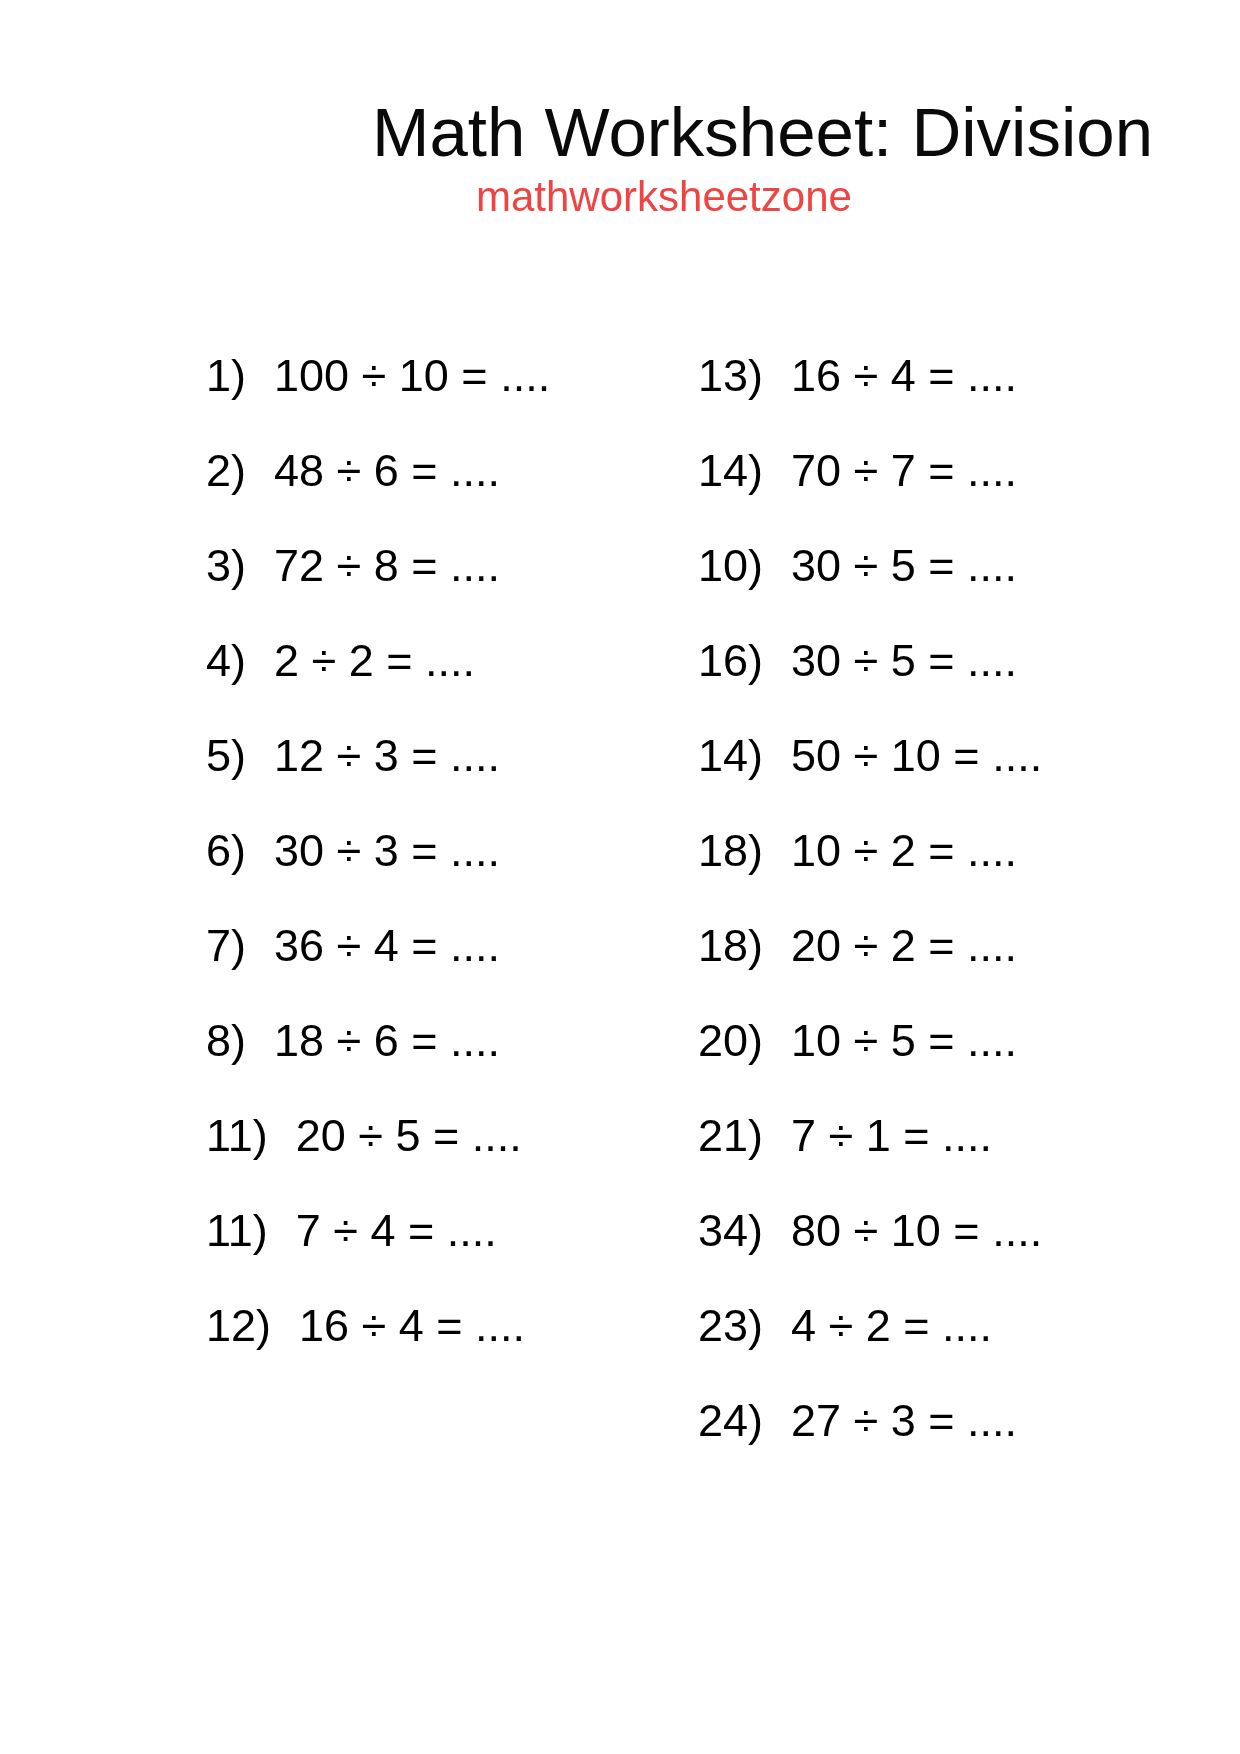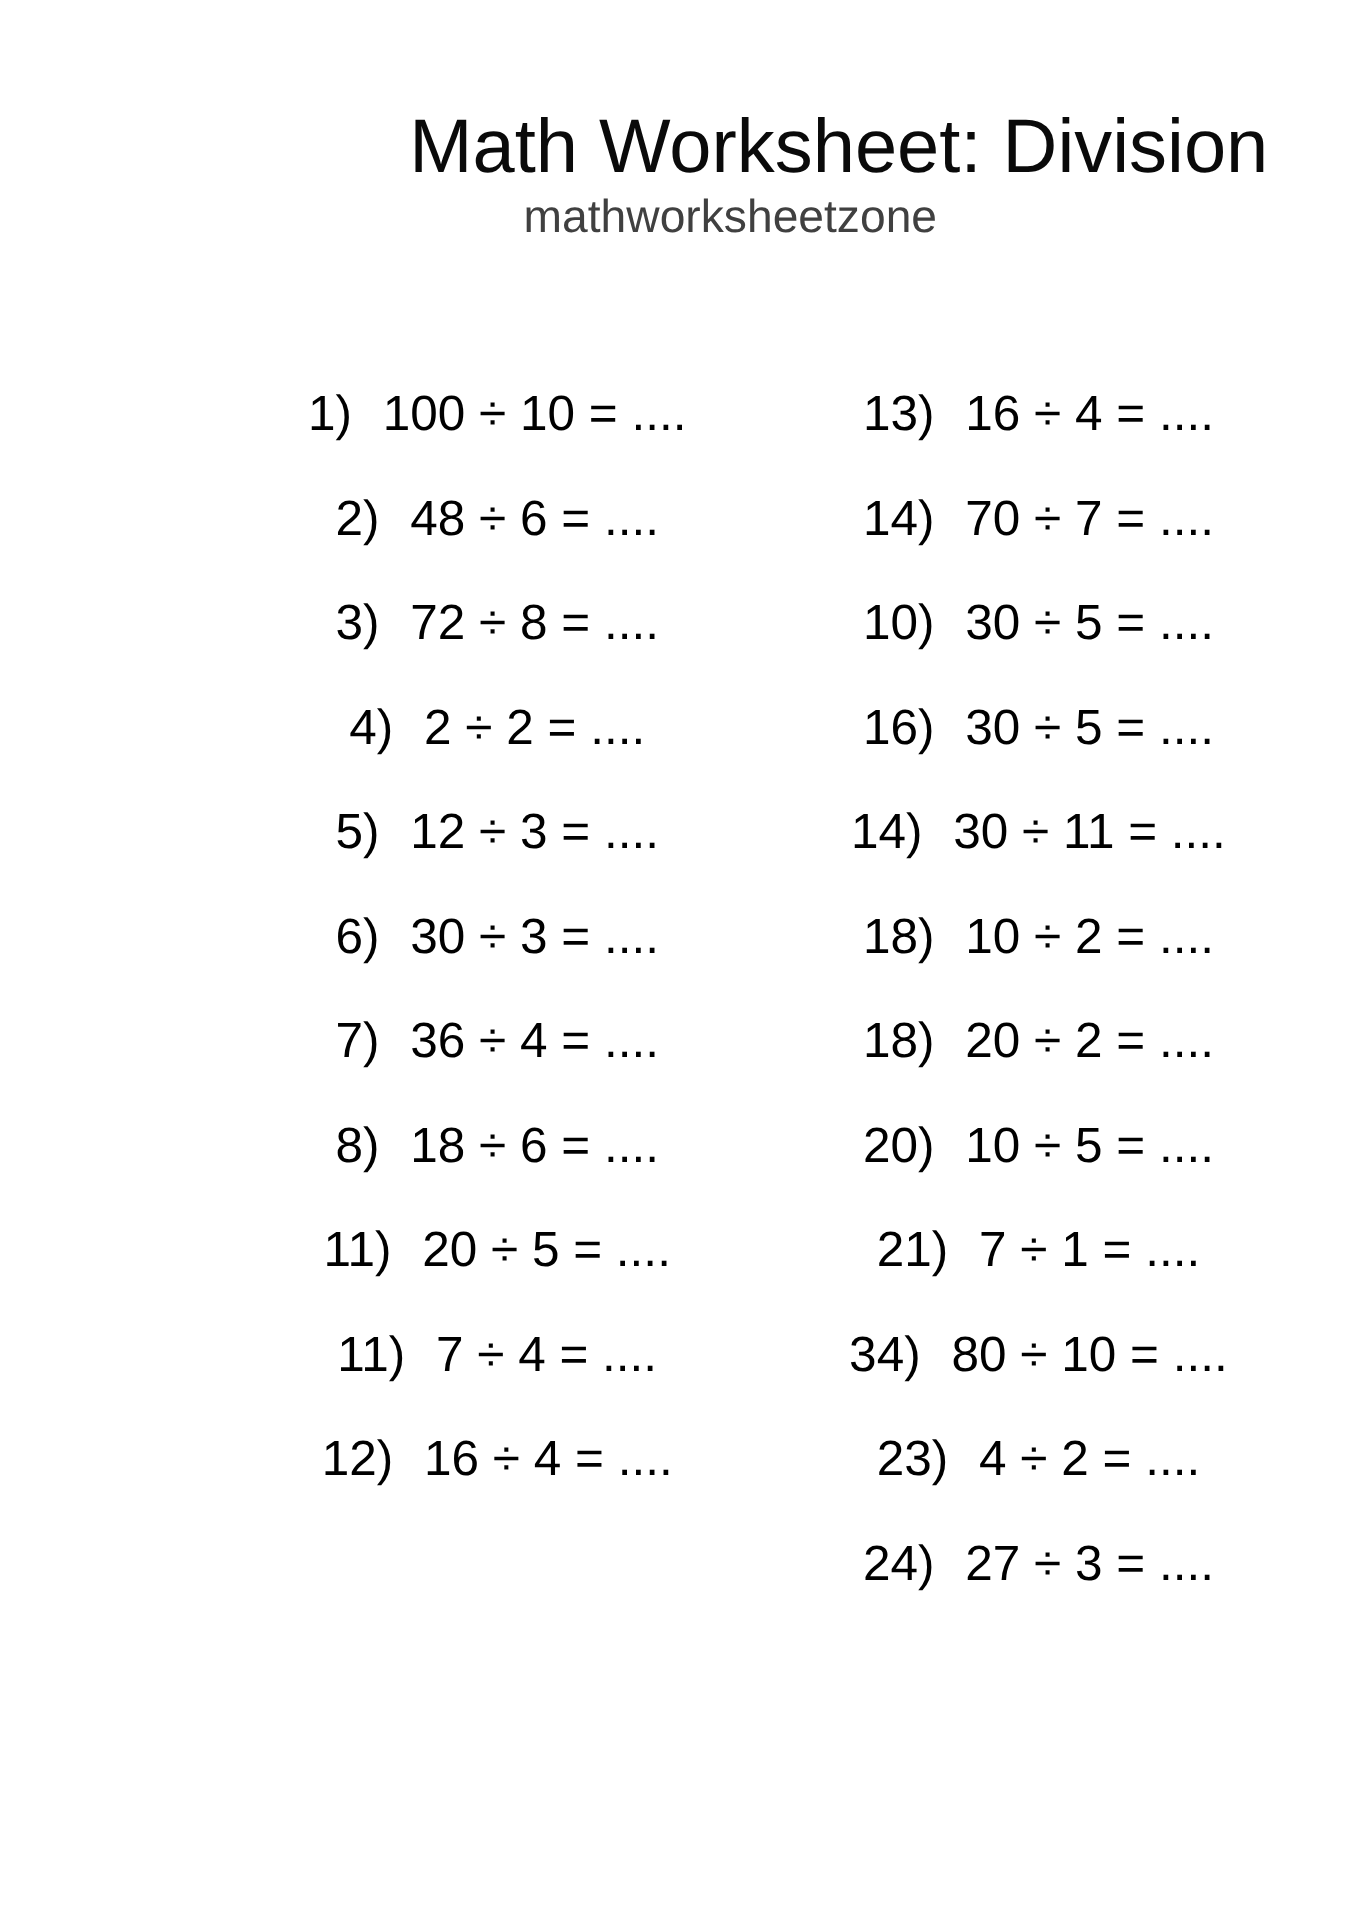--- a/index.html
+++ b/index.html
@@ -27,32 +27,31 @@
     white-space: nowrap;
     letter-spacing: 0px;
   }
   .subtitle {
     position: absolute;
     left: 476px;
     top: 176px;
     font-size: 42px;
     line-height: 1.0;
     font-weight: 400;
-    color: #404040;
+    color: #ef4444;
     white-space: nowrap;
     text-align: center;
   }
   .problems {
     position: absolute;
     left: 206px;
     top: 353px;
     width: 1000px;
     display: flex;
     flex-direction: row;
-    text-align: center;
   }
   .column {
     display: flex;
     flex-direction: column;
     width: 492px;
     flex: 0 0 492px;
   }
   .problem {
     height: 45px;
     line-height: 45px;
@@ -134,21 +133,21 @@
 
   <div class="problem">
     <span class="num">10)</span><span class="expr">30 ÷ 5 = ....</span>
   </div>
 
   <div class="problem">
     <span class="num">16)</span><span class="expr">30 ÷ 5 = ....</span>
   </div>
 
   <div class="problem">
-    <span class="num">14)</span><span class="expr">30 ÷ 11 = ....</span>
+    <span class="num">14)</span><span class="expr">50 ÷ 10 = ....</span>
   </div>
 
   <div class="problem">
     <span class="num">18)</span><span class="expr">10 ÷ 2 = ....</span>
   </div>
 
   <div class="problem">
     <span class="num">18)</span><span class="expr">20 ÷ 2 = ....</span>
   </div>
 

